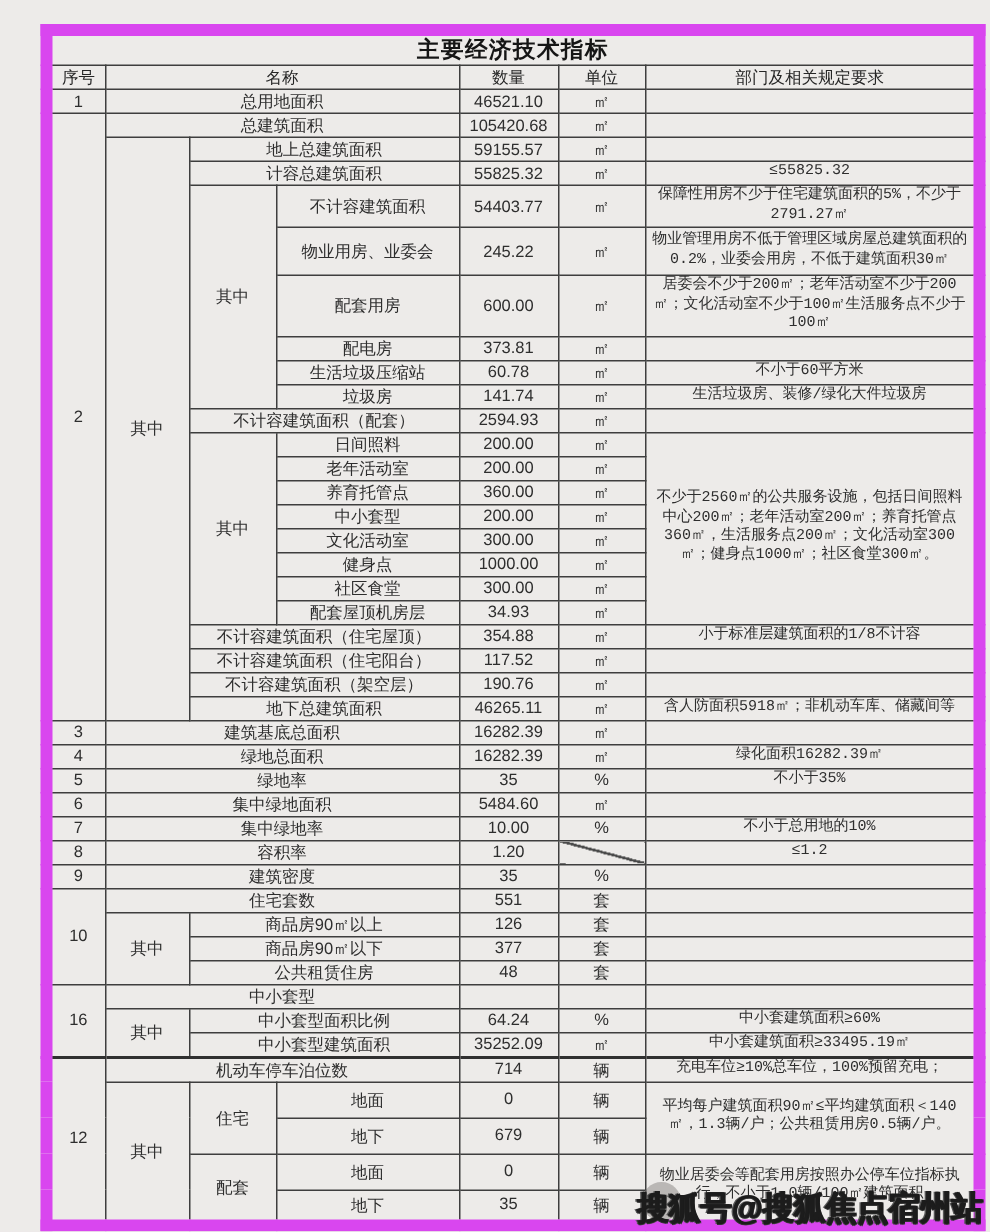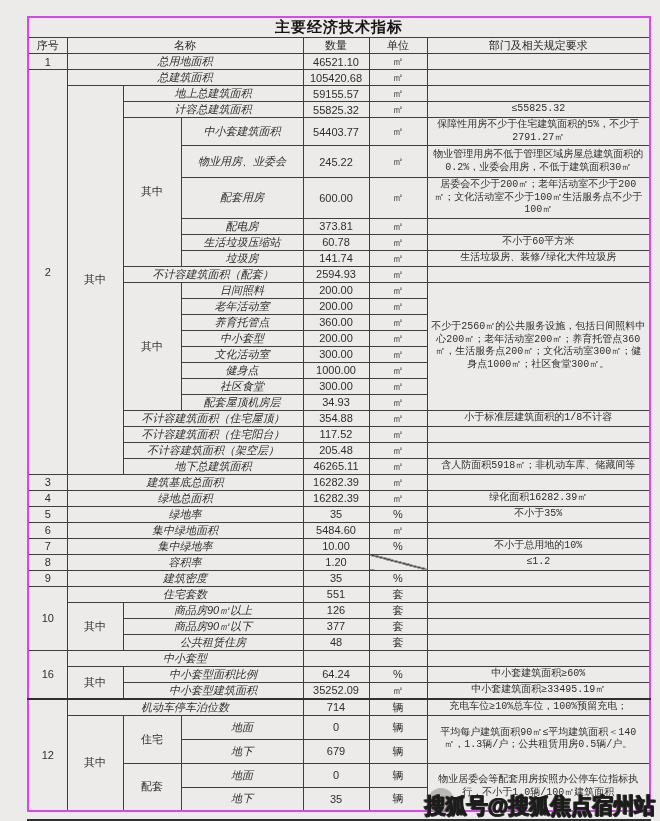--- a/index.html
+++ b/index.html
@@ -18,27 +18,27 @@
   #main-table{margin-top:16px;}
   #bottom-table{margin-top:7px;}
   td,th{
     border:1px solid #3e3e3e;
     padding:0 2px;
     text-align:center;vertical-align:middle;
     overflow:hidden;
     font-weight:normal;
     color:#2e2e2e;
   }
-  #main-table{border:2px solid #d946ef;padding-left:22px;}
+  #main-table{border:8px solid #d946ef;padding-left:22px;}
   #bottom-table{border:2px solid #303030;}
   .title-cell{font-size:15px;font-weight:bold;color:#151515;height:19px;letter-spacing:1px;}
   .head-cell{font-size:11px;height:15px;color:#262626;}
   td.idx{font-size:11px;}
   td.chip{font-size:11px;}
-  td.name{font-size:11px;font-style:italic;}
+  td.name{font-size:11px;}
   td.val{font-size:11px;}
   td.unit{font-size:11px;}
   td.req{font-size:10px;line-height:1.25;padding:1px 3px;font-family:Liberation Mono, monospace;}
   td.slash{
     background:linear-gradient(to top right,
       transparent 47%, #4a4a4a 47%, #4a4a4a 53%, transparent 53%);
   }
   tr.sep td{border-top:2px solid #303030;}
   .watermark{
     position:absolute;right:5px;bottom:1px;
@@ -104,21 +104,21 @@
           <td class="req"></td>
         </tr>
         <tr style="height: 14px;">
           <td colspan="2" class="name">计容总建筑面积</td>
           <td class="val">55825.32</td>
           <td class="unit">㎡</td>
           <td class="req">≤55825.32</td>
         </tr>
         <tr style="height: 28px;">
           <td rowspan="6" class="chip">其中</td>
-          <td class="name">中小套建筑面积</td>
+          <td class="name">不计容建筑面积</td>
           <td class="val">54403.77</td>
           <td class="unit">㎡</td>
           <td class="req">保障性用房不少于住宅建筑面积的5%，不少于2791.27㎡</td>
         </tr>
         <tr style="height: 32px;">
           <td class="name">物业用房、业委会</td>
           <td class="val">245.22</td>
           <td class="unit">㎡</td>
           <td class="req">物业管理用房不低于管理区域房屋总建筑面积的0.2%，业委会用房，不低于建筑面积30㎡</td>
         </tr>
@@ -201,21 +201,21 @@
           <td class="req">小于标准层建筑面积的1/8不计容</td>
         </tr>
         <tr style="height: 14px;">
           <td colspan="2" class="name">不计容建筑面积（住宅阳台）</td>
           <td class="val">117.52</td>
           <td class="unit">㎡</td>
           <td class="req"></td>
         </tr>
         <tr style="height: 14px;">
           <td colspan="2" class="name">不计容建筑面积（架空层）</td>
-          <td class="val">205.48</td>
+          <td class="val">190.76</td>
           <td class="unit">㎡</td>
           <td class="req"></td>
         </tr>
         <tr style="height: 14px;">
           <td colspan="2" class="name">地下总建筑面积</td>
           <td class="val">46265.11</td>
           <td class="unit">㎡</td>
           <td class="req">含人防面积5918㎡；非机动车库、储藏间等</td>
         </tr>
         <tr style="height: 14px;">

